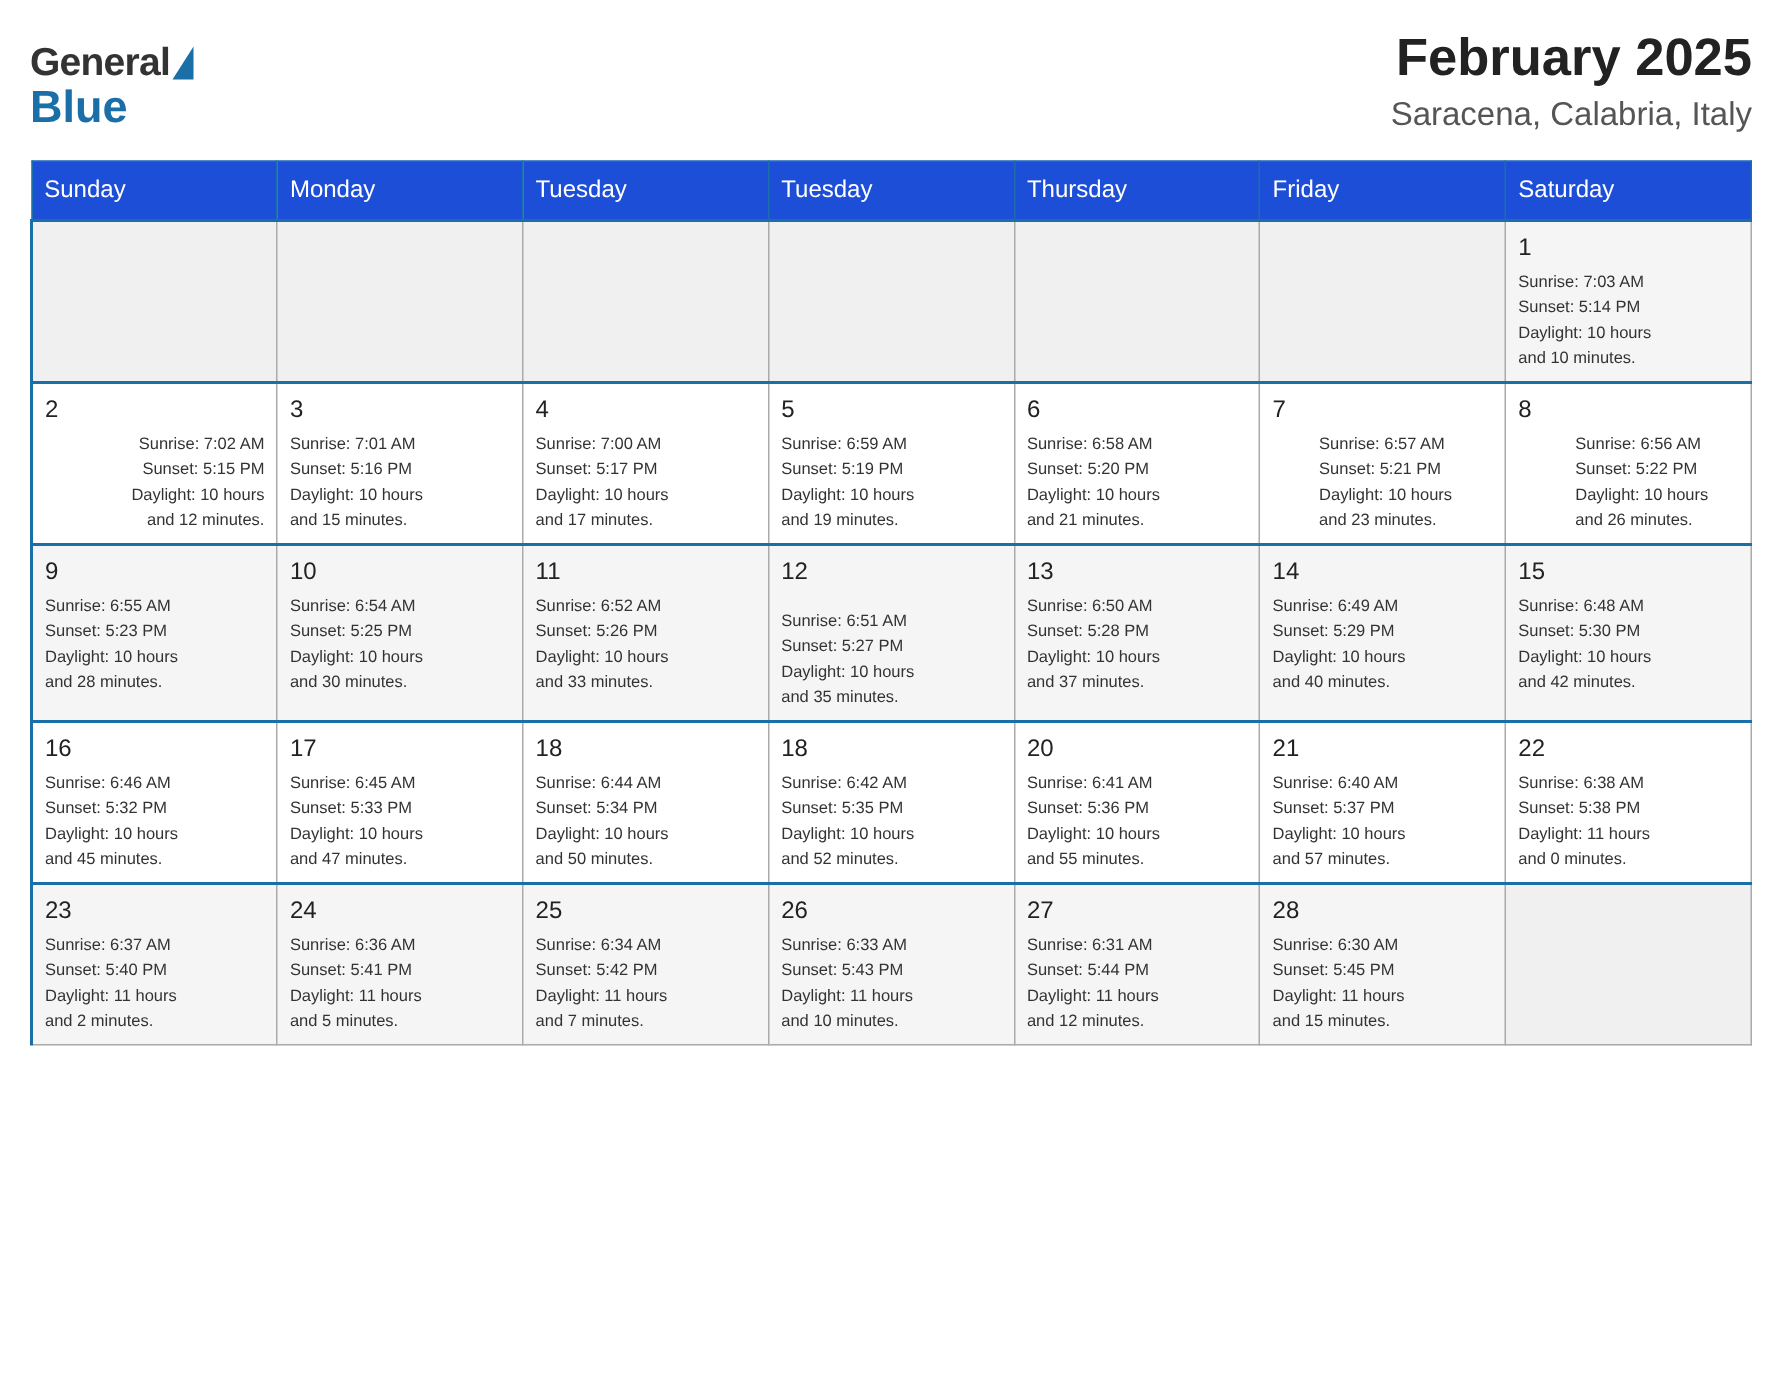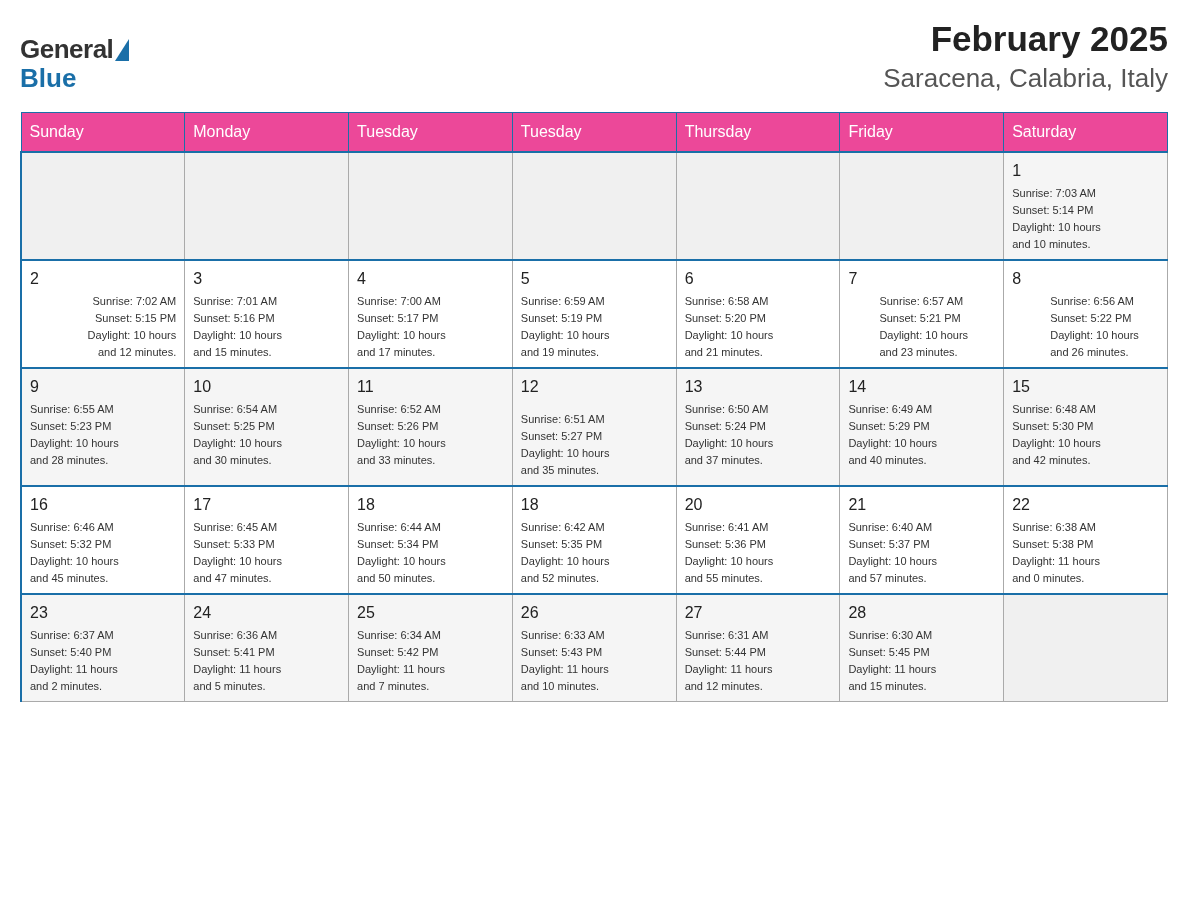--- a/index.html
+++ b/index.html
@@ -35,46 +35,46 @@
     .logo-triangle {
       width: 0;
       height: 0;
       border-left: 14px solid transparent;
       border-right: 0px solid transparent;
       border-bottom: 22px solid #1a6fa8;
       margin-left: 2px;
       margin-top: 2px;
     }
     .logo-blue {
-      font-size: 26px;
+      font-size: 30px;
       font-weight: bold;
       color: #1a6fa8;
       margin-top: -2px;
     }
     .title-block {
       text-align: right;
     }
     .month-title {
       font-size: 35px;
       font-weight: bold;
       color: #222;
       line-height: 1.1;
     }
     .location-title {
-      font-size: 26px;
+      font-size: 22px;
       color: #555;
       margin-top: 4px;
     }
     table {
       width: 100%;
       border-collapse: collapse;
       table-layout: fixed;
     }
     thead tr th {
-      background-color: #ec4899;
+      background-color: #1d4ed8;
       color: #fff;
       font-size: 16px;
       font-weight: normal;
       padding: 10px 8px;
       text-align: left;
       border: 1px solid #1a6fa8;
     }
     tbody tr td {
       border: 1px solid #aaa;
       vertical-align: top;
@@ -236,21 +236,21 @@
         <td>
           <span class="day-number">12</span>
           <div class="day-info" style="white-space: pre-line; margin-top: 12px;">Sunrise: 6:51 AM
 Sunset: 5:27 PM
 Daylight: 10 hours
 and 35 minutes.</div>
         </td>
         <td>
           <span class="day-number">13</span>
           <div class="day-info" style="white-space: pre-line;">Sunrise: 6:50 AM
-Sunset: 5:24 PM
+Sunset: 5:28 PM
 Daylight: 10 hours
 and 37 minutes.</div>
         </td>
         <td>
           <span class="day-number">14</span>
           <div class="day-info" style="white-space: pre-line;">Sunrise: 6:49 AM
 Sunset: 5:29 PM
 Daylight: 10 hours
 and 40 minutes.</div>
         </td>

